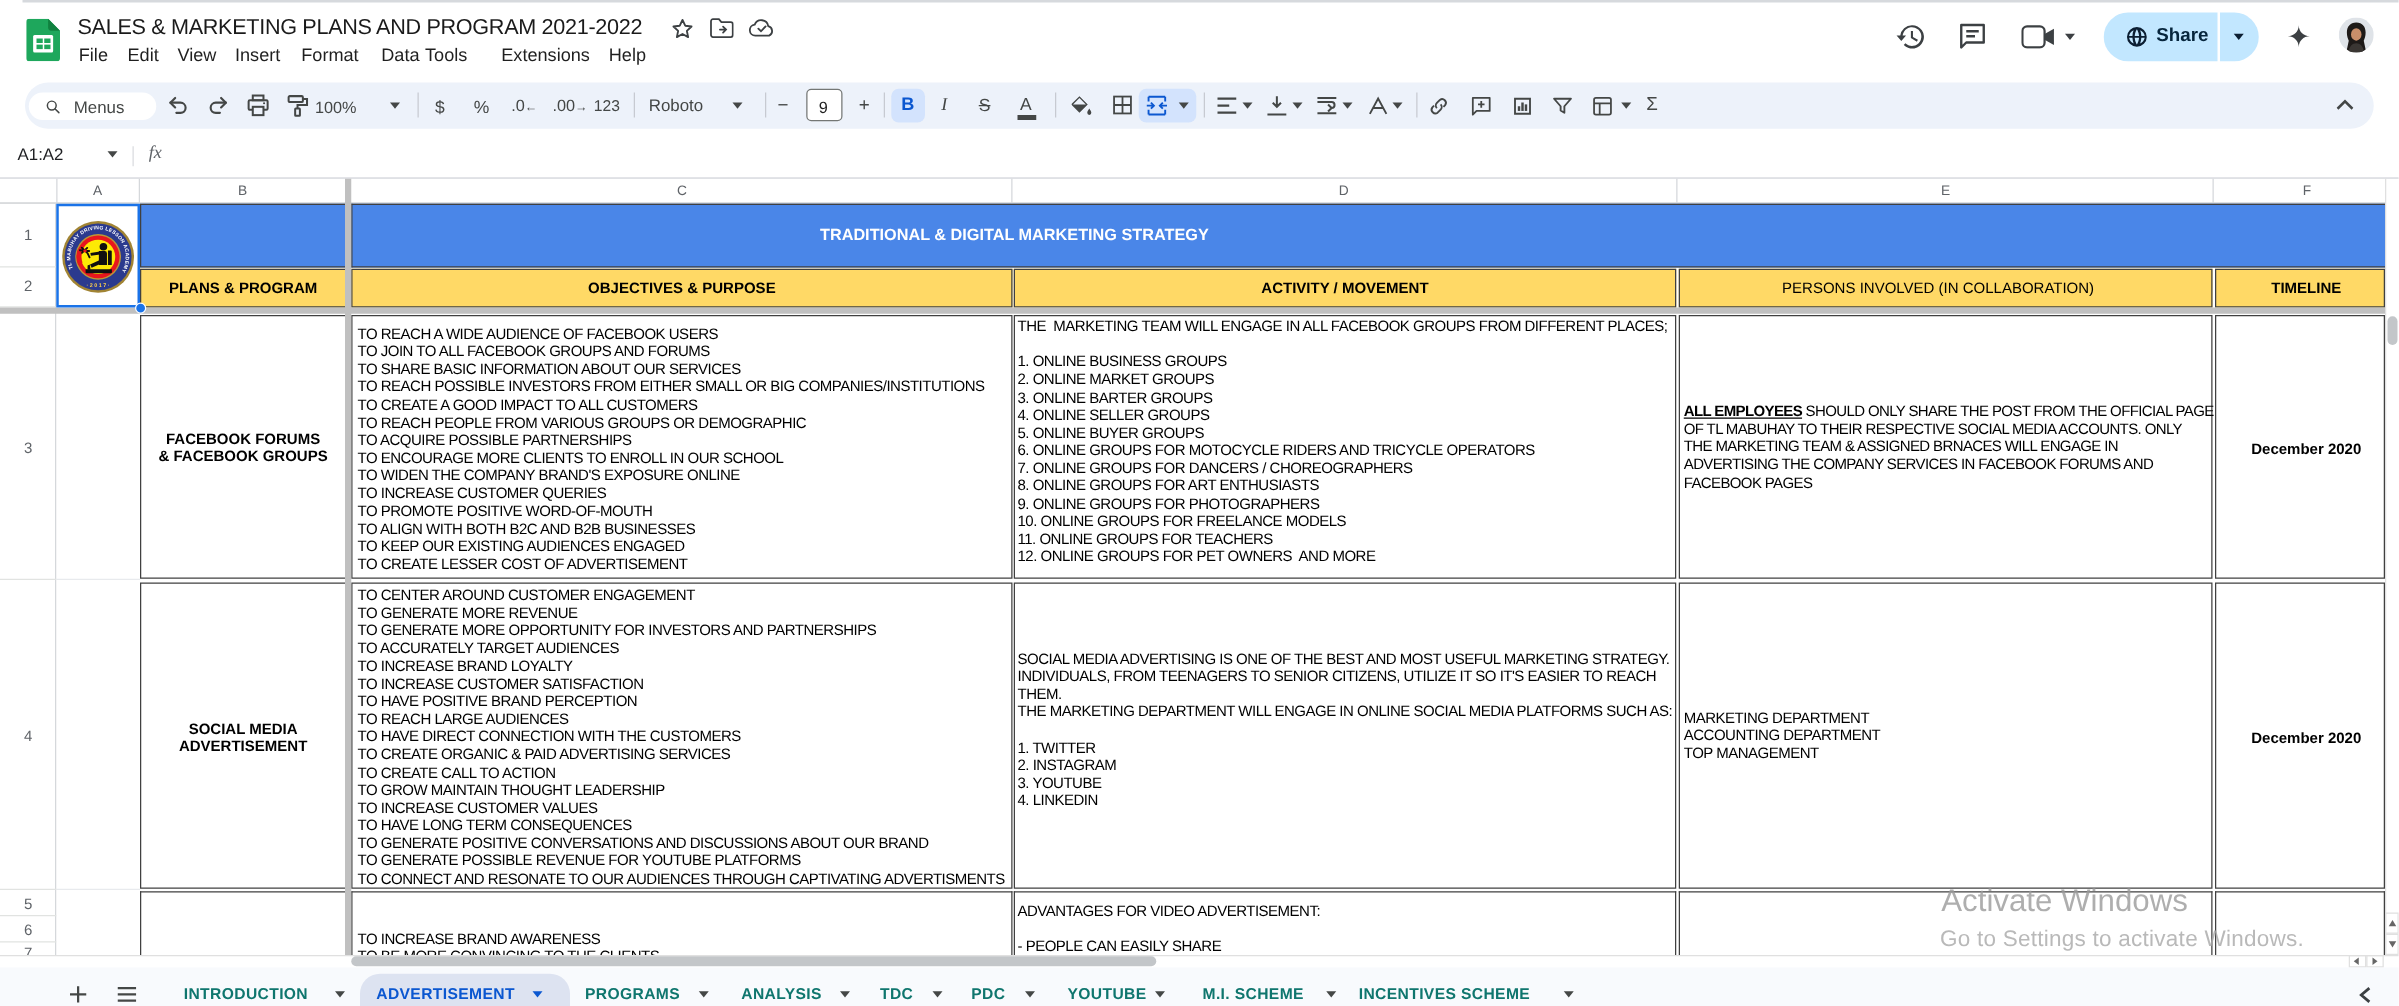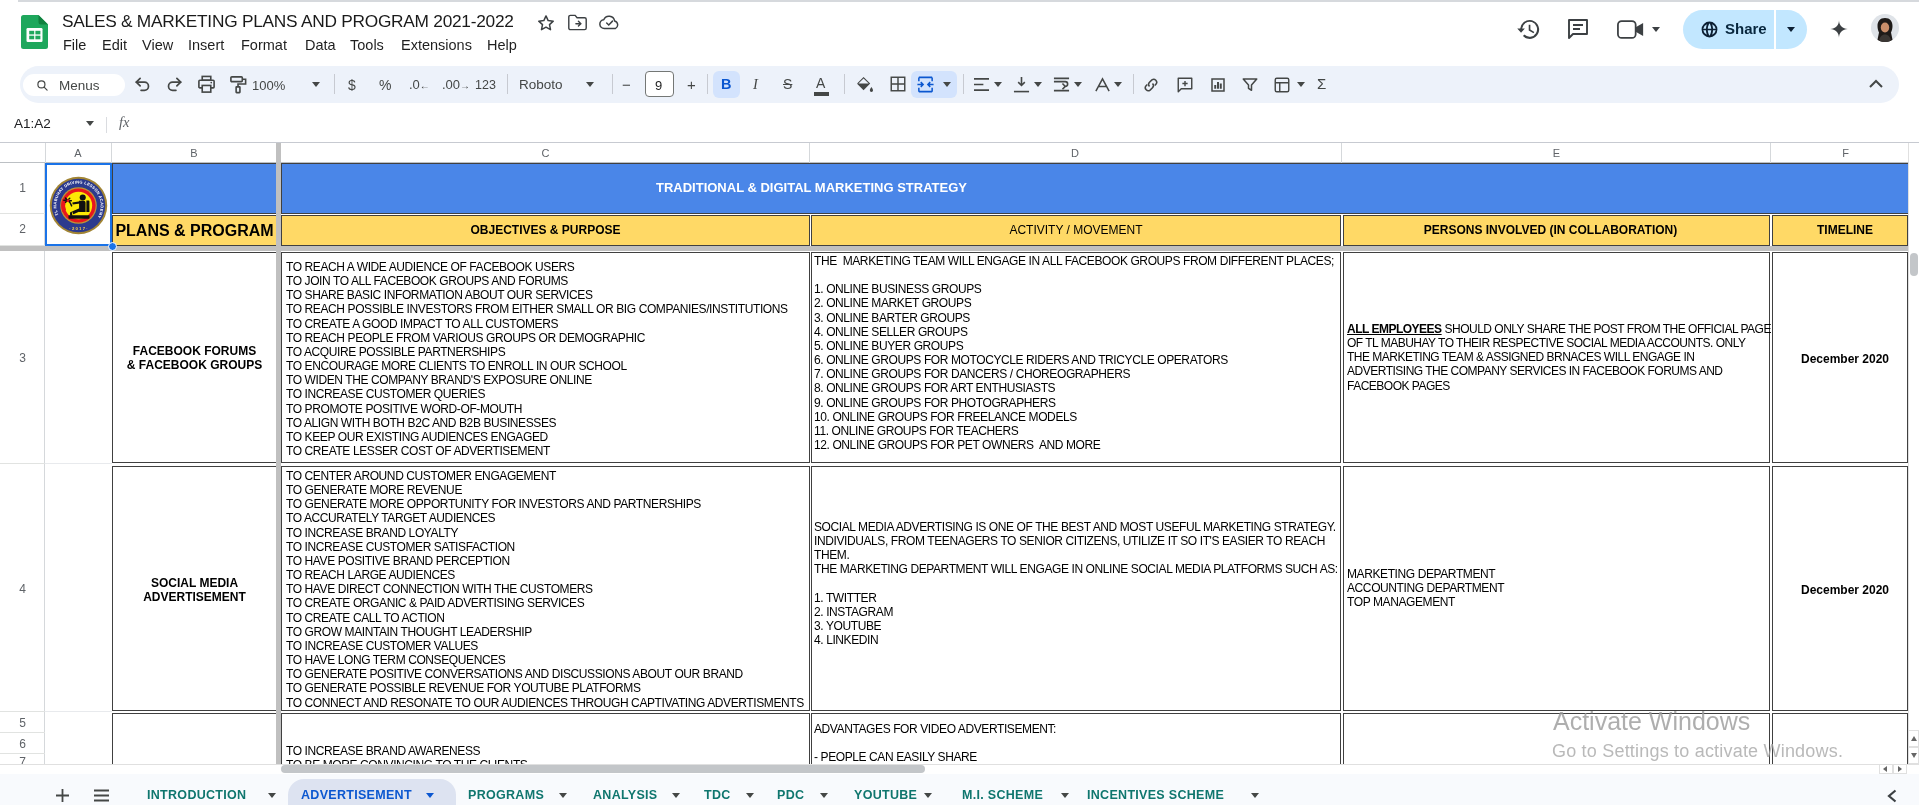--- a/index.html
+++ b/index.html
@@ -92,21 +92,21 @@
       <path d="M8 28 c0 -5 3 -7.5 6 -7.5 s6 2.5 6 7.5 z" fill="#3a3633"></path>
     </g>
   </svg>
 
   <div class="menuitem" style="left:63px;">File</div>
   <div class="menuitem" style="left:102px;">Edit</div>
   <div class="menuitem" style="left:142px;">View</div>
   <div class="menuitem" style="left:188px;">Insert</div>
   <div class="menuitem" style="left:241px;">Format</div>
   <div class="menuitem" style="left:305px;">Data</div>
-  <div class="menuitem" style="left:350px;">Tools</div>
+  <div class="menuitem" style="left:340px;">Tools</div>
   <div class="menuitem" style="left:401px;">Extensions</div>
   <div class="menuitem" style="left:487px;">Help</div>
 </div>
 
 <div id="toolbar">
   <div class="abs" style="left:20px;top:66px;width:1879px;height:37px;background:#edf2fa;border-radius:19px;"></div>
 
   <div class="abs" style="left:23px;top:74px;width:102px;height:22px;background:#fff;border-radius:11px;"></div>
   <svg class="abs" style="left:36px;top:79px;" width="13" height="13" viewBox="0 0 24 24" fill="none" stroke="#444746" stroke-width="2.2">
         <circle cx="10" cy="10" r="6.5"></circle>
@@ -264,27 +264,27 @@
   <div class="abs" style="left:0;top:711px;width:45px;height:1px;background:#e1e3e1;"></div>
   <div class="abs" style="left:0;top:732px;width:45px;height:1px;background:#e1e3e1;"></div>
   <div class="abs" style="left:0;top:753px;width:45px;height:1px;background:#e1e3e1;"></div>
 
   <div class="cell" style="left:112px;top:163px;width:165px;height:51px;background:#4a86e8;"></div>
   <div class="cell" style="left:281px;top:163px;width:1627px;height:51px;background:#4a86e8;border-right:none;">
     <div class="abs" style="left:0;top:16px;width:1059px;text-align:center;color:#fff;font-weight:bold;font-size:13px;">TRADITIONAL &amp; DIGITAL MARKETING STRATEGY</div>
   </div>
 
   <div class="cell" style="left:112px;top:215px;width:165px;height:31px;background:#ffd966;"></div>
-  <div class="abs" style="left:112px;top:215px;width:165px;height:31px;line-height:31px;text-align:center;font-weight:bold;font-size:16px;">PLANS &amp; PROGRAM</div>
+  <div class="abs" style="left:112px;top:215px;width:165px;height:31px;line-height:31px;text-align:center;font-weight:bold;font-size:12px;">PLANS &amp; PROGRAM</div>
   <div class="cell" style="left:281px;top:215px;width:529px;height:31px;background:#ffd966;"></div>
   <div class="abs" style="left:281px;top:215px;width:529px;height:31px;line-height:31px;text-align:center;font-weight:bold;font-size:12px;">OBJECTIVES &amp; PURPOSE</div>
   <div class="cell" style="left:811px;top:215px;width:530px;height:31px;background:#ffd966;"></div>
-  <div class="abs" style="left:811px;top:215px;width:530px;height:31px;line-height:31px;text-align:center;font-weight:normal;font-size:12px;">ACTIVITY / MOVEMENT</div>
+  <div class="abs" style="left:811px;top:215px;width:530px;height:31px;line-height:31px;text-align:center;font-weight:bold;font-size:12px;">ACTIVITY / MOVEMENT</div>
   <div class="cell" style="left:1343px;top:215px;width:427px;height:31px;background:#ffd966;"></div>
-  <div class="abs" style="left:1343px;top:215px;width:415px;height:31px;line-height:31px;text-align:center;font-weight:bold;font-size:12px;">PERSONS INVOLVED (IN COLLABORATION)</div>
+  <div class="abs" style="left:1343px;top:215px;width:415px;height:31px;line-height:31px;text-align:center;font-weight:normal;font-size:12px;">PERSONS INVOLVED (IN COLLABORATION)</div>
   <div class="cell" style="left:1772px;top:215px;width:136px;height:31px;background:#ffd966;"></div>
   <div class="abs" style="left:1772px;top:215px;width:146px;height:31px;line-height:31px;text-align:center;font-weight:bold;font-size:12px;">TIMELINE</div>
 
   <div class="abs" style="left:45px;top:163px;width:67px;height:83px;background:#fff;border:2px solid #1a73e8;z-index:4;"></div>
   <div class="abs" style="left:108px;top:242px;width:9px;height:9px;background:#1a73e8;border:1.5px solid #fff;border-radius:50%;z-index:6;"></div>
 
   <div class="cell" style="left:112px;top:252px;width:165px;height:211px;"></div>
   <div class="abs" style="left:112px;top:344px;width:165px;text-align:center;font-weight:bold;font-size:12px;line-height:14.15px;">FACEBOOK FORUMS<br>&amp; FACEBOOK GROUPS</div>
   <div class="cell" style="left:281px;top:252px;width:529px;height:211px;"></div>
   <div class="ctxt abs" style="left:286px;top:260px;">TO REACH A WIDE AUDIENCE OF FACEBOOK USERS

